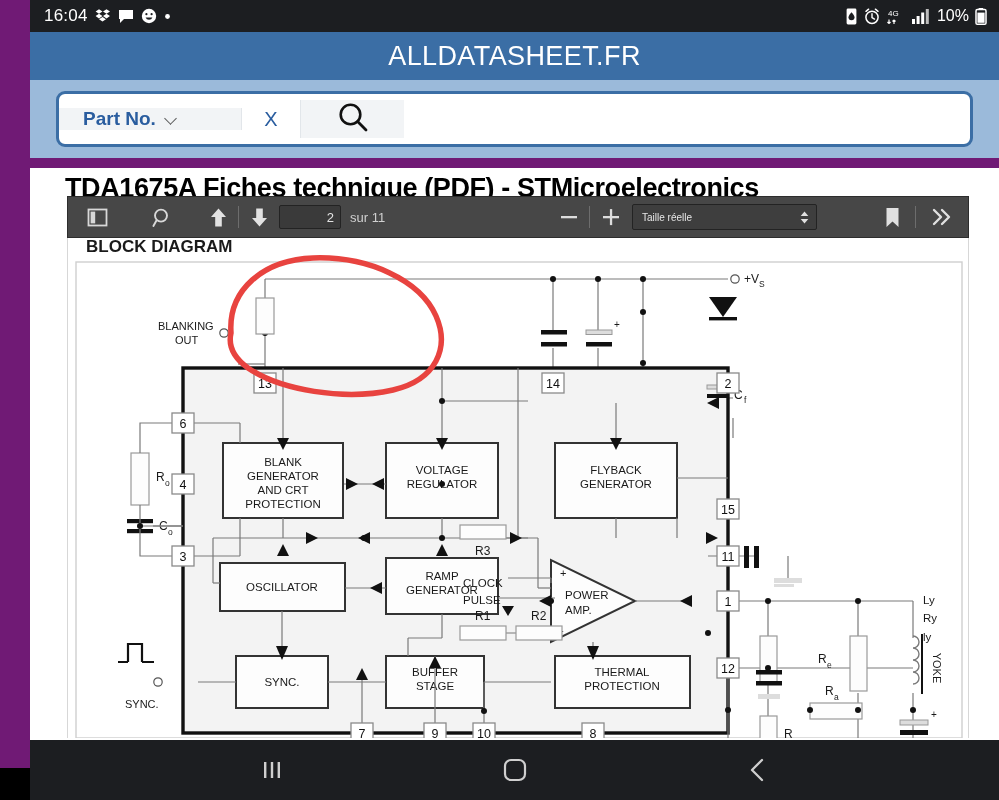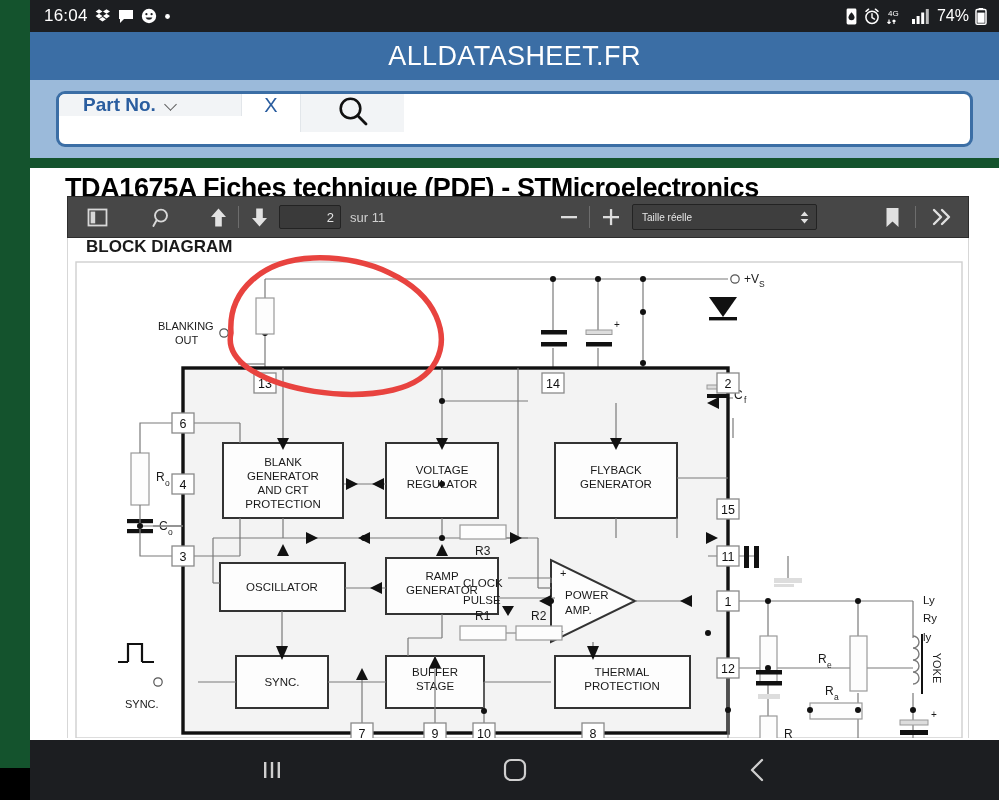--- a/index.html
+++ b/index.html
@@ -2,21 +2,21 @@
 <html><head>
 <meta charset="utf-8">
 <style>
   * { box-sizing: border-box; margin: 0; padding: 0; }
   html, body {
     width: 999px; height: 800px;
     background: #000;
     font-family: "Liberation Sans", sans-serif;
     overflow: hidden;
   }
-  #screen { position: relative; width: 999px; height: 768px; background: #14532d; }
+  #screen { position: relative; width: 999px; height: 768px; background: #701a75; }
 
   
   #statusbar {
     position: absolute; left: 30px; top: 0; width: 969px; height: 32px;
     background: #1c1e21; color: #fff;
     display: flex; align-items: center; justify-content: space-between;
     padding: 0 12px 0 14px;
   }
   #sb-left { display: flex; align-items: center; gap: 7px; }
   #sb-right { display: flex; align-items: center; gap: 6px; }
@@ -34,21 +34,21 @@
 
   
   #searchband {
     position: absolute; left: 30px; top: 80px; width: 969px; height: 78px;
     background: #9bbada;
     display: flex; align-items: center; padding: 0 26px;
   }
   #searchbar {
     flex: 1; height: 56px; background: #fff;
     border: 3px solid #3b6ea5; border-radius: 9px;
-    display: flex; align-items: flex-start; overflow: hidden;
+    display: flex; align-items: center; overflow: hidden;
   }
   #partno {
     width: 183px; background: #f2f4f6;
     display: flex; align-items: center; gap: 10px;
     padding-left: 24px; border-right: 1px solid #e2e6ea;
   }
   #partno .lbl { color: #2a5d9f; font-size: 19px; font-weight: bold; }
   .chev-dn { width: 11px; height: 11px; position: relative; }
   .chev-dn::before {
     content: ""; position: absolute; left: 0; top: 0;
@@ -173,21 +173,21 @@
         </svg>
       </span>
       <span class="sbicon">
         <svg width="18" height="16" viewBox="0 0 18 16">
             <rect x="0" y="11" width="3" height="5" fill="#fff"></rect>
             <rect x="4.6" y="8" width="3" height="8" fill="#fff"></rect>
             <rect x="9.2" y="4.5" width="3" height="11.5" fill="#fff"></rect>
             <rect x="13.8" y="1" width="3" height="15" fill="#bdbdbd"></rect>
           </svg>
       </span>
-      <span class="sb-pct">74%</span>
+      <span class="sb-pct">10%</span>
       <span class="sbicon">
         <svg width="12" height="17" viewBox="0 0 12 17">
             <rect x="3.6" y="0" width="4.6" height="1.8" fill="#fff"></rect>
             <rect x="1" y="1.6" width="10" height="14.6" rx="1.3" fill="none" stroke="#fff" stroke-width="1.5"></rect>
             <rect x="2.4" y="4.6" width="7.2" height="10.2" fill="#fff"></rect>
           </svg>
       </span>
     </div>
   </div>
 

